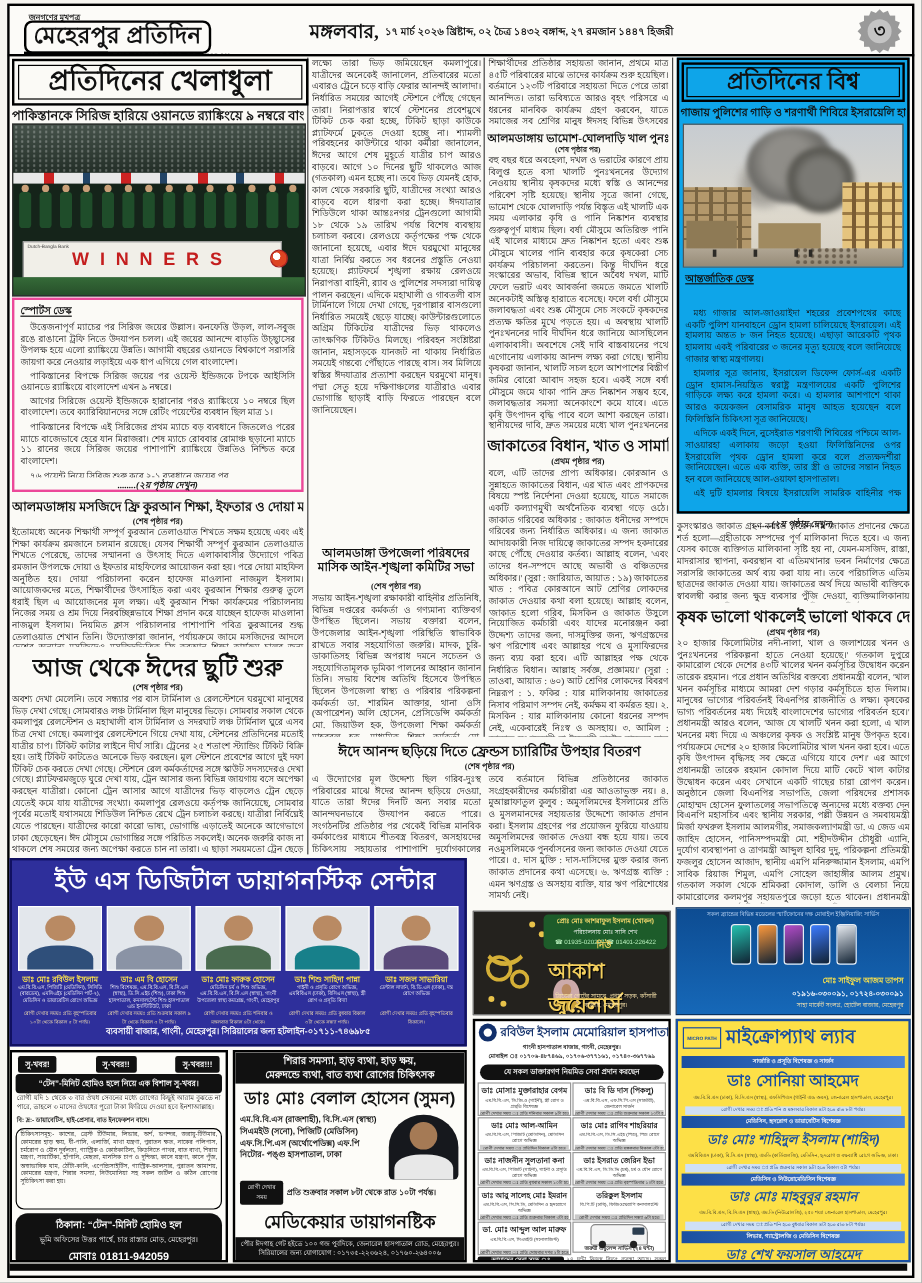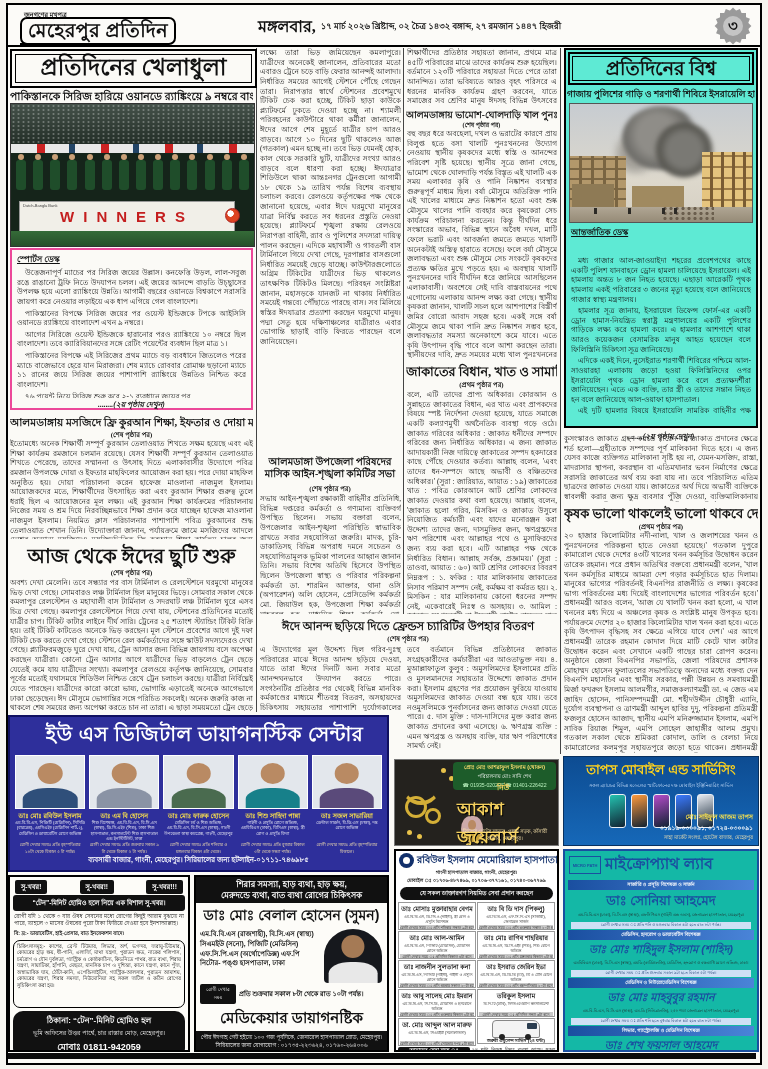--- a/index.html
+++ b/index.html
@@ -74,21 +74,21 @@
   .friends-body{left:260px;top:645px;width:141px;height:66px;}
   .m2-top{left:407px;top:48px;width:150px;height:58px;}
   .canal-hl{left:406px;top:108px;width:151px;font-size:9.3px;}
   .canal-dl{left:406px;top:120px;width:151px;font-size:6.2px;}
   .canal-body{left:407px;top:129px;width:150px;height:230px;}
   .zakat-hl{left:406px;top:362px;width:151px;font-size:12.8px;}
   .zakat-dl{left:406px;top:379px;width:151px;}
   .zakat-body1{left:407px;top:390px;width:150px;height:224px;}
   .zakat-body2{left:407px;top:645px;width:150px;height:110px;}
   
-  .world-box{left:564px;top:48px;width:194px;height:380px;border:2px solid #000;box-sizing:border-box;background:#5eead4;}
+  .world-box{left:564px;top:48px;width:194px;height:380px;border:2px solid #000;box-sizing:border-box;background:#0ea5e9;}
   .world-banner{margin:2px;border:2px solid #000;outline:1px solid #000;outline-offset:-5px;
                 font-size:19px;font-weight:800;text-align:center;line-height:29px;height:29px;}
   .gaza-hl{font-size:9px;margin:2px 1px 1px;}
   .gaza-photo{position:relative;margin:0 3px;height:118px;background:linear-gradient(#c7ccd1,#ddd8cc 65%,#d5cfc2);overflow:hidden;border:1px solid #555;}
   .smoke1{position:absolute;left:52px;top:2px;width:78px;height:64px;border-radius:50%;
           background:radial-gradient(circle at 45% 45%,#8f8d88 0 35%,#6b6a66 60%,transparent 72%);filter:blur(2px);}
   .smoke2{position:absolute;left:84px;top:18px;width:60px;height:56px;border-radius:50%;
           background:radial-gradient(circle at 50% 50%,#7a7974 0 40%,#56554f 62%,transparent 75%);filter:blur(2px);}
   .smoke3{position:absolute;left:40px;top:26px;width:52px;height:46px;border-radius:50%;
           background:radial-gradient(circle,#a5a29b 0 40%,transparent 70%);filter:blur(2px);}
@@ -200,21 +200,21 @@
   .tapos{left:563px;top:756px;width:196px;height:90px;background:linear-gradient(#0d4c92,#1668b8);border:1px solid #08305e;color:#fff;}
   .t-title{font-size:13px;font-weight:800;color:#ffd31d;text-align:center;margin-top:3px;}
   .t-sub{font-size:4.8px;color:#cfe4ff;text-align:center;margin-top:1px;}
   .t-phones{display:flex;gap:5px;justify-content:center;margin-top:4px;}
   .phone{width:15px;height:32px;border:1px solid #e8eef5;border-radius:3px;background:linear-gradient(160deg,var(--scr,#24c2b0),#123);}
   .t-owner{position:absolute;right:5px;bottom:3px;text-align:right;}
   .t-owner .o1{font-size:6.4px;font-weight:800;color:#ffe54a;}
   .t-owner .o2{font-size:6px;font-weight:bold;}
   .t-owner .o3{font-size:5px;color:#ffe9b0;}
   
-  .micro{left:563px;top:849px;width:196px;height:203px;border:2px solid #1a4fa0;background:#14b8a6;color:#0d2f66;}
+  .micro{left:563px;top:849px;width:196px;height:203px;border:2px solid #1a4fa0;background:#fde047;color:#0d2f66;}
   .mp-head{display:flex;align-items:center;gap:4px;padding:1px 4px;}
   .mp-logo{width:30px;height:16px;border:1px solid #1a4fa0;font-size:4px;font-weight:800;color:#1a4fa0;
            display:flex;align-items:center;justify-content:center;flex:none;}
   .mp-title{font-size:15.5px;font-weight:800;color:#1a4fa0;white-space:nowrap;}
   .mp-bar{background:linear-gradient(90deg,#1a4fa0,#4a84d8);color:#fff;font-size:4.8px;font-weight:800;
           text-align:center;padding:1px 0;margin:1px 3px;}
   .mp-name1{font-size:13px;font-weight:800;text-align:center;color:#1a4fa0;white-space:now rap;}
   .mp-name{font-size:11px;font-weight:800;text-align:center;color:#1a4fa0;white-space:nowrap;overflow:hidden;font-style:italic;}
   .mp-q{font-size:4px;text-align:center;line-height:1.25;height:9px;overflow:hidden;color:#222;margin:0 4px;}
   .mp-t{background:#cfe0f5;font-size:4px;text-align:center;margin:1px 6px;white-space:nowrap;overflow:hidden;}
@@ -516,21 +516,20 @@
     <div class="h-bottom">
       <div class="h-serv">
         <div class="h-serv-title">আমাদের সেবা সমূহ ঃ</div>
 
       </div>
       <div class="h-note">২৪ ঘন্টা নিজস্ব বিদ্যুৎ ব্যবস্থা আছে। সকল প্রকার অপারেশন, আল্ট্রাসনোগ্রাফী, ই.সি.জি, এক্স-রে, প্যাথলজি সকল পরীক্ষা করা হয়। গর্ভবতী মায়েদের বিশেষ সু-ব্যবস্থা আছে। স্বল্প মূল্যে উন্নত চিকিৎসা সেবা পেতে, আপনার নির্ভরযোগ্য প্রতিষ্ঠান।</div>
     </div>
   </div>
 
   <div class="abs ad tapos">
-    <div class="t-title">তাপস মোবাইল এন্ড সার্ভিসিং</div>
     <div class="t-sub">সকল ব্র্যান্ডের বিভিন্ন মডেলের স্মার্টফোনের দক্ষ মোবাইল ইঞ্জিনিয়ারিং সার্ভিস</div>
     <div class="t-phones">
       <div class="phone" style="--scr:#24c2b0"></div>
       <div class="phone" style="--scr:#ff9a3c"></div>
       <div class="phone" style="--scr:#b44cc9"></div>
       <div class="phone" style="--scr:#3c7bff"></div>
       <div class="phone" style="--scr:#e8ecf2"></div>
     </div>
     <div class="t-owner">
       <div class="o1">মোঃ সাইফুল আজম তাপস</div>

